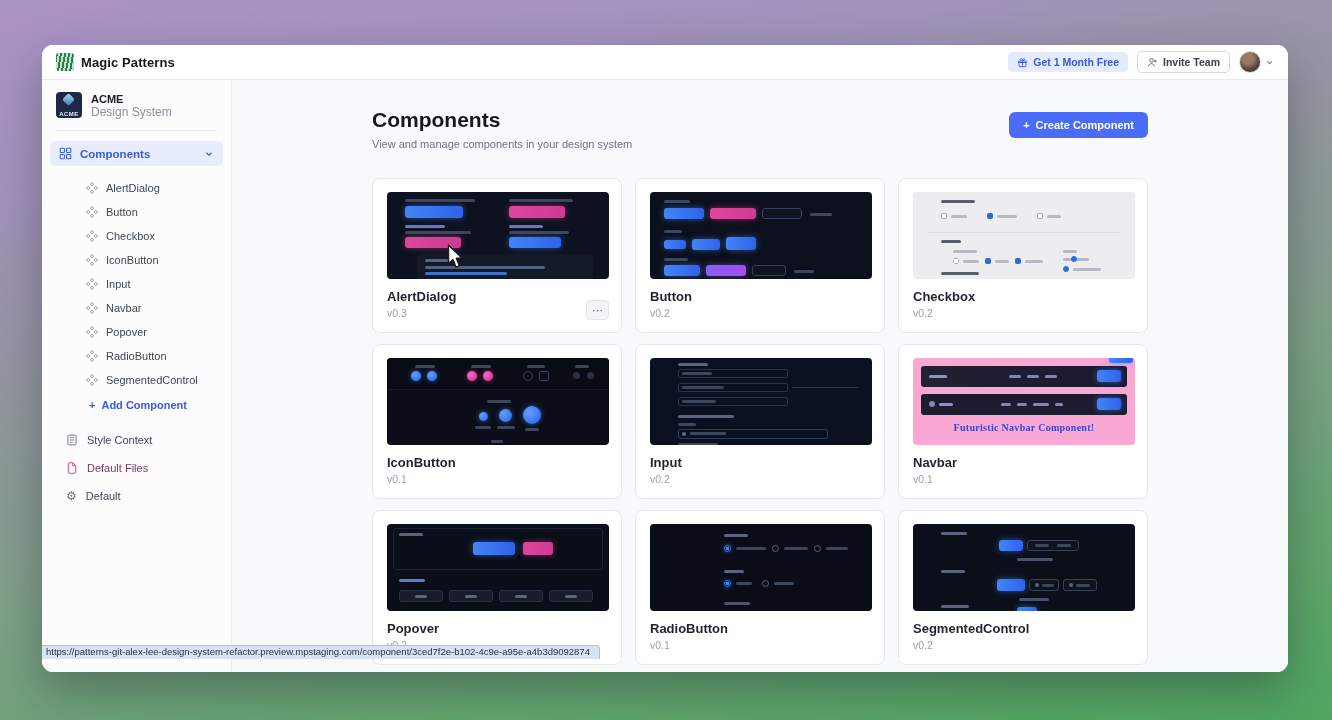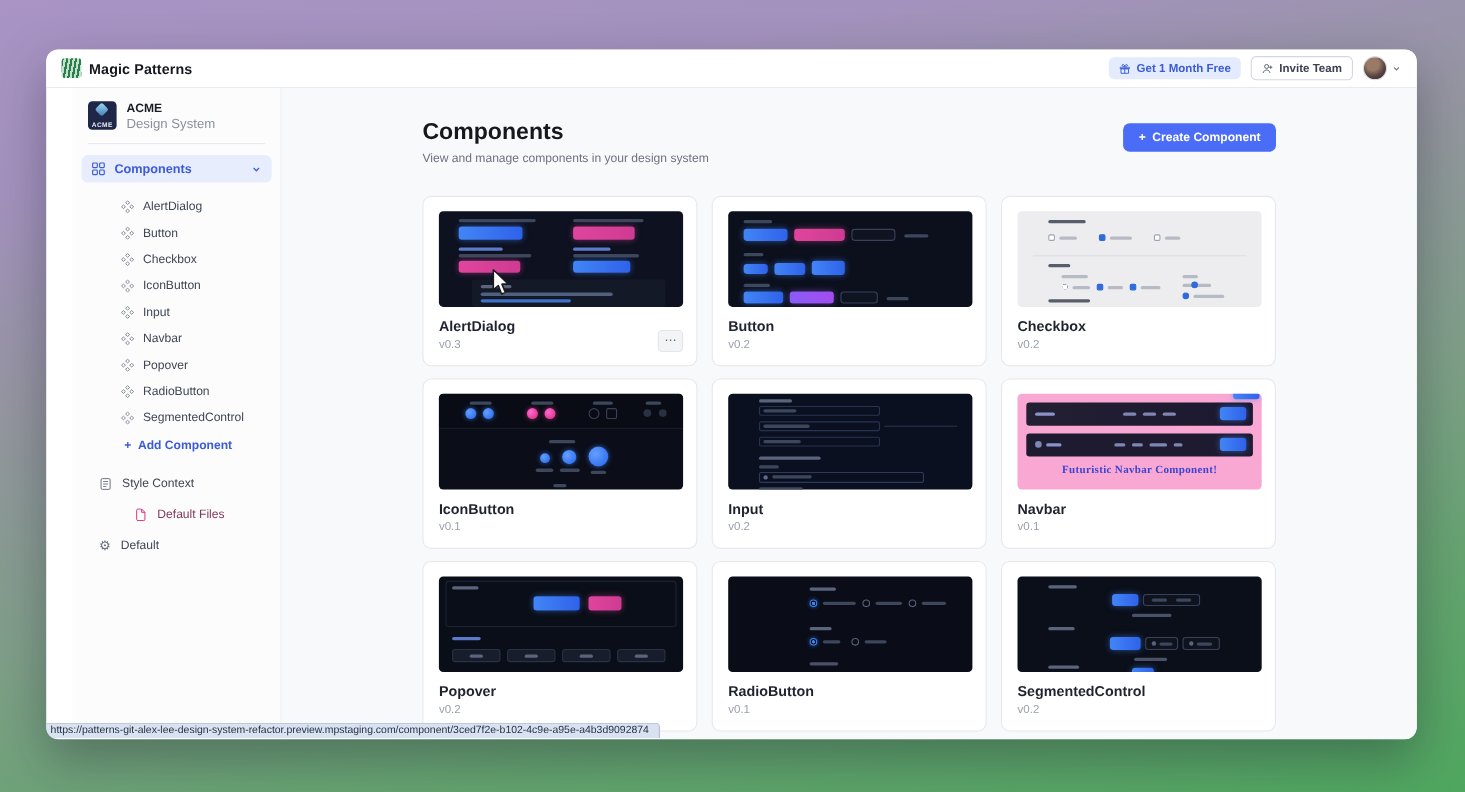--- a/index.html
+++ b/index.html
@@ -28,41 +28,41 @@
   .pill-btn { display:flex; align-items:center; gap:5px; font-size:10.5px; font-weight:600;
     border-radius:5px; padding:4px 9px; cursor:pointer; }
   .btn-free { background:#e3ebfc; color:#3a5bd9; }
   .btn-invite { background:#fff; color:#3a4150; border:1px solid #d3d7de; }
   .avatar-wrap { display:flex; align-items:center; gap:4px; }
   .avatar { width:22px; height:22px; border-radius:50%;
     background:radial-gradient(circle at 40% 32%,#9a7a66 0 30%,#5a4540 60%,#2c2524 100%);
     border:1px solid #d8dade; }
 
   
-  .app-body { flex:1; display:flex; min-height:0;padding-left:24px; }
+  .app-body { flex:1; display:flex; min-height:0; }
   .sidebar { width:190px; flex:0 0 190px; background:#fcfcfd; border-right:1px solid #ebecef; padding-top:12px; }
   .org { display:flex; align-items:center; gap:9px; padding:0 14px; }
   .org-logo { width:26px; height:26px; border-radius:4px; background:#1e2747; position:relative; overflow:hidden; }
   .org-logo .gem { position:absolute; left:8px; top:3px; width:9px; height:9px; background:linear-gradient(135deg,#9adef0,#4978b8); transform:rotate(45deg); border-radius:2px; }
   .org-logo .org-logo-text { position:absolute; left:0; right:0; bottom:1px; text-align:center; font-size:6px; font-weight:700; color:#e8ecf5; letter-spacing:.4px; }
   .org-name { font-size:11px; font-weight:700; color:#1a1d24; line-height:13px; }
   .org-sub { font-size:12px; color:#8a919d; line-height:12px; }
   .side-divider { height:1px; background:#e9eaee; margin:12px 14px 10px; }
   .nav-main { display:flex; align-items:center; gap:8px; margin:0 8px; padding:6px 9px;
     background:#e7edfc; border-radius:6px; color:#3b5bdb; font-size:11.5px; font-weight:600; cursor:pointer; }
   .nav-main .spacer { flex:1; }
   .sub-list { margin-top:10px; }
   .sub-item { display:flex; align-items:center; gap:8px; padding:6px 0 6px 44px;
     font-size:11px; color:#3f4654; cursor:pointer; }
   .add-item { display:flex; align-items:center; gap:6px; padding:7px 0 7px 47px;
     font-size:11px; font-weight:600; color:#3b5bdb; cursor:pointer; }
   .side-foot { margin-top:8px; }
   .foot-item { display:flex; align-items:center; gap:9px; padding:8px 0 8px 24px;
     font-size:11px; color:#3f4654; cursor:pointer; }
-  .foot-item.files { color:#823a5c;margin-left:32px; }
+  .foot-item.files { color:#823a5c; }
   .gear-glyph { font-size:12px; color:#6b7280; line-height:1; }
 
   
   .main { flex:1; background:#f8f9fb; overflow:hidden; position:relative; }
   .container { width:776px; margin:0 auto; padding-top:28px; }
   .main-head { display:flex; justify-content:space-between; align-items:flex-start; }
   .page-title { font-size:21px; font-weight:700; color:#16181d; }
   .page-sub { font-size:11px; color:#6b7280; margin-top:6px; }
   .btn-create { display:flex; align-items:center; gap:6px; background:#4a6cf7; color:#fff;
     font-size:11px; font-weight:600; border:none; border-radius:6px; padding:7px 14px; margin-top:4px; cursor:pointer; }
@@ -97,21 +97,21 @@
   .chk { position:absolute; width:6px; height:6px; border-radius:1.5px; border:1px solid #9aa3b2; background:#fff; }
   .chk.on { background:#2f6bdb; border-color:#2f6bdb; }
   .rad { position:absolute; width:7px; height:7px; border-radius:50%; border:1px solid #56607a; }
   .rad.on { border-color:#3b82f6; background:radial-gradient(circle,#3b82f6 0 40%,#0a0d18 46%); box-shadow:0 0 4px rgba(59,130,246,.6); }
   .codebox { position:absolute; background:#141927; border-radius:3px; }
   .navrow { position:absolute; left:8px; width:206px; height:21px; border-radius:3px; }
   .navbar-caption { position:absolute; left:0; right:0; top:64px; text-align:center;
     font-family:"Liberation Serif", serif; font-size:10px; font-weight:700; color:#3c45d0; letter-spacing:.3px; }
 
   
-  .status-pill { position:absolute; left:0; bottom:1px; width:558px; height:14px;
+  .status-pill { position:absolute; left:0; bottom:13px; width:558px; height:14px;
     background:#d9e2f0; border:1px solid #b3bfd4; border-left:none; border-bottom:none;
     border-top-right-radius:4px; font-size:9.5px; color:#253246; line-height:12px;
     padding-left:4px; white-space:nowrap; overflow:hidden; z-index:5; }
 
   .cursor { position:absolute; left:447px; top:244px; z-index:9; pointer-events:none; }
 
   svg.ic { display:block; }
 </style>
 </head>
 <body>

